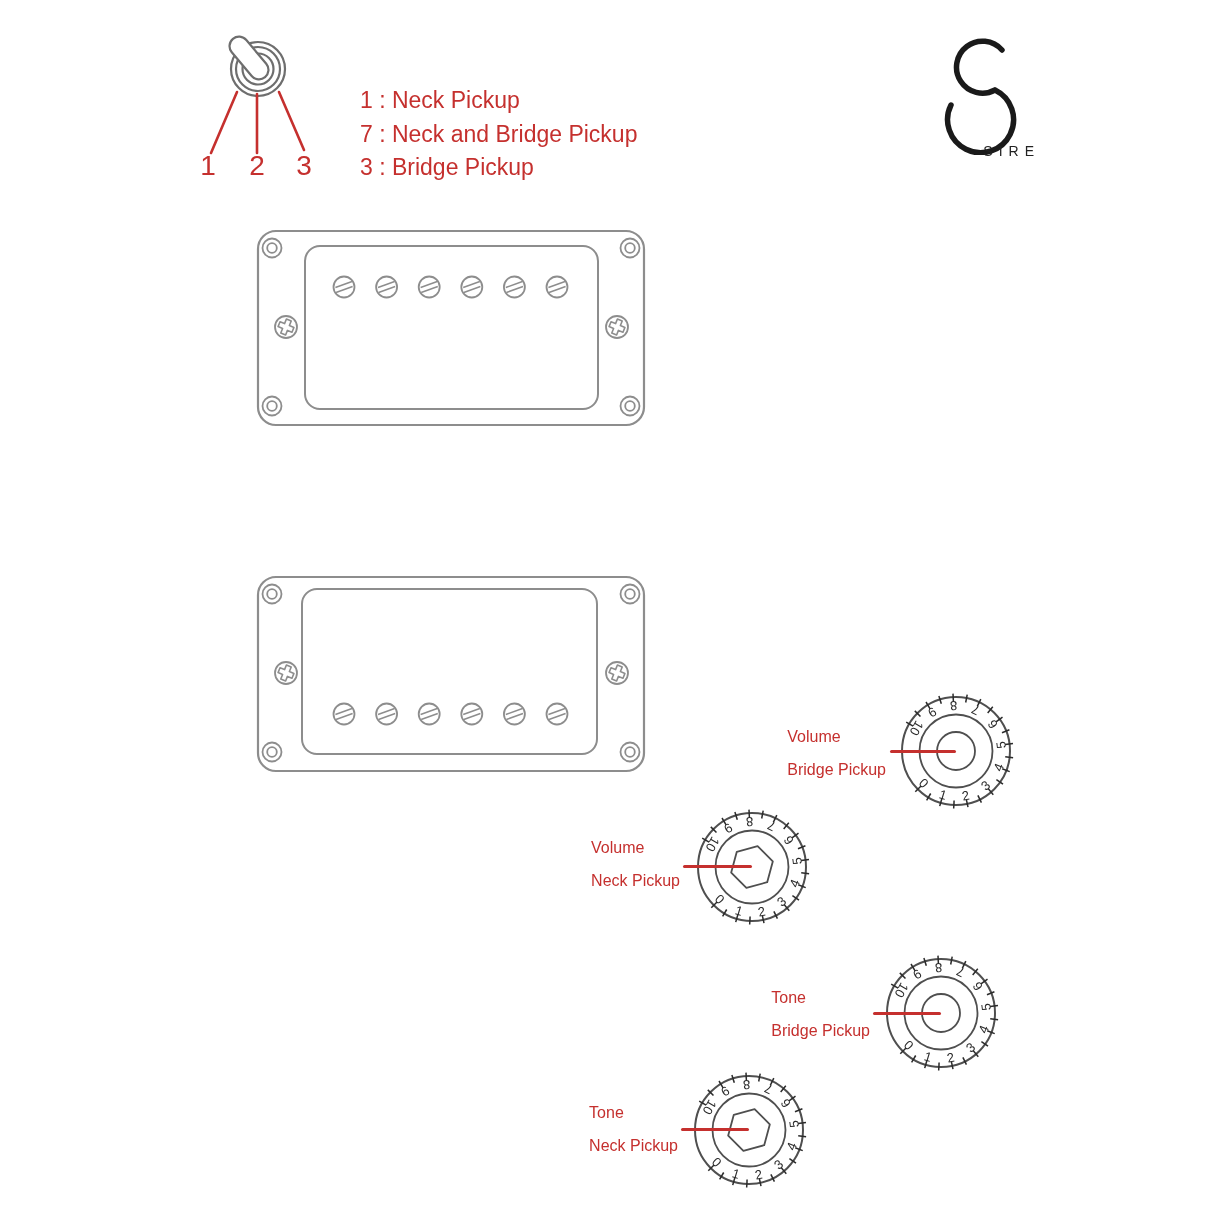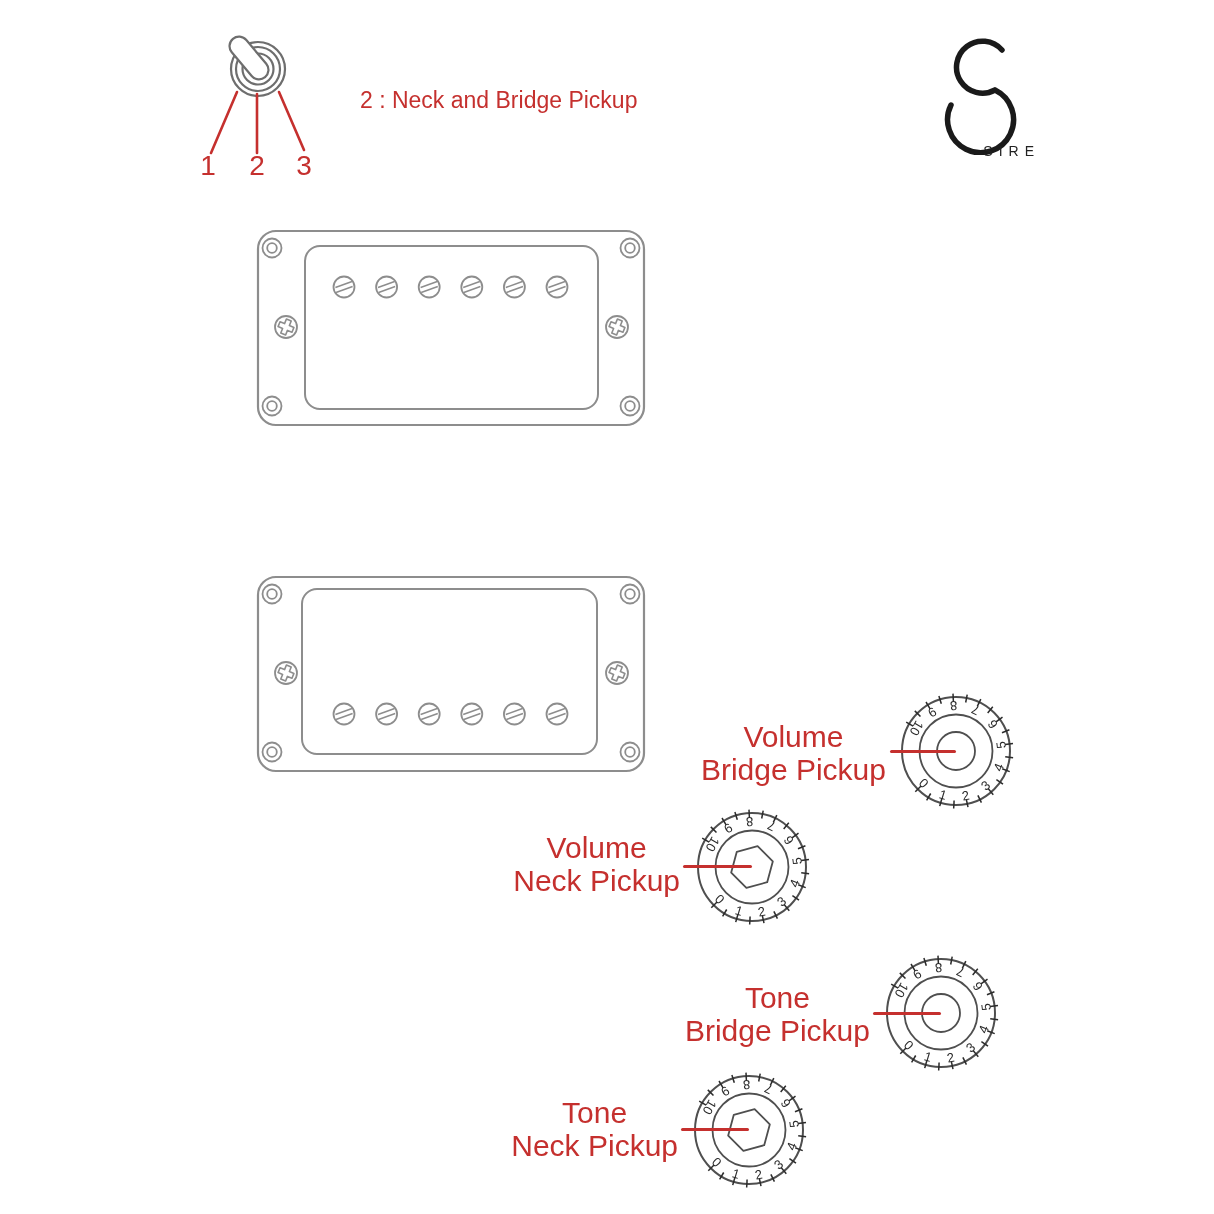--- a/index.html
+++ b/index.html
@@ -12,21 +12,21 @@
   .legend{
     position:absolute;left:360px;top:84px;
     font-size:23px;line-height:33.5px;color:var(--red,#c5302e);
     white-space:nowrap;
   }
   .pos-num{
     position:absolute;width:40px;top:150px;text-align:center;
     font-size:28px;line-height:32px;color:var(--red,#c5302e);
   }
   .knob-label{
-    position:absolute;text-align:center;font-size:30px;line-height:33px;
+    position:absolute;text-align:left;font-size:16px;line-height:33px;
     color:var(--red,#c5302e);white-space:nowrap;
   }
   .red-line{
     position:absolute;height:3px;background:var(--red,#c5302e);border-radius:2px;
   }
   .brand-name{
     position:absolute;left:930px;top:143px;width:110px;text-align:right;
     font-size:14px;letter-spacing:6px;color:#222;font-weight:500;
     text-indent:6px; 
   }
@@ -44,21 +44,23 @@
       <line x1="52" y1="67" x2="26" y2="128" stroke="#c5302e" stroke-width="2.6" stroke-linecap="round"></line>
       <line x1="72" y1="69" x2="72" y2="128" stroke="#c5302e" stroke-width="2.6" stroke-linecap="round"></line>
       <line x1="94" y1="67" x2="119" y2="125" stroke="#c5302e" stroke-width="2.6" stroke-linecap="round"></line>
     </svg>
 
   <div class="pos-num" style="left:188px">1</div>
   <div class="pos-num" style="left:237px">2</div>
   <div class="pos-num" style="left:284px">3</div>
 
   <div class="legend">
-    <div>2 : Neck and Bridge Pickup</div>
+    <div>1 : Neck Pickup</div>
+    <div>7 : Neck and Bridge Pickup</div>
+    <div>3 : Bridge Pickup</div>
   </div>
 
   <svg class="abs" style="left:930px;top:25px" width="110" height="130" viewBox="0 0 110 130">
     <path d="M 72 25 A 26 26 0 1 0 65 65 A 33 33 0 1 1 21 80" fill="none" stroke="#1a1a1a" stroke-width="5.5" stroke-linecap="round"></path>
   </svg>
   <div class="brand-name">SIRE</div>
 
   <svg class="abs" style="left:256px;top:229px" width="390" height="198" viewBox="0 0 390 198" id="pickup-0">
       <rect x="2" y="2" width="386" height="194" rx="18" fill="none" stroke="#8d8d8d" stroke-width="2.2"></rect>
       <rect x="49" y="17" width="293" height="163" rx="15" fill="none" stroke="#8d8d8d" stroke-width="2"></rect>

